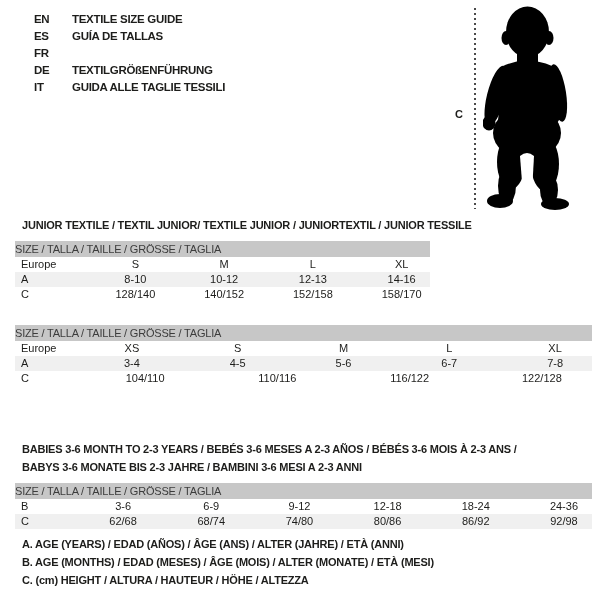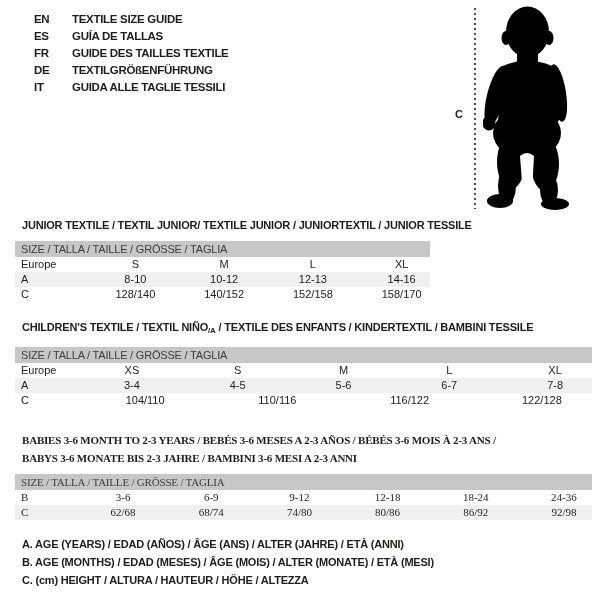--- a/index.html
+++ b/index.html
@@ -16,29 +16,29 @@
   .measure-line{
     position:absolute;left:474px;top:8px;width:2px;height:201px;
     background:repeating-linear-gradient(to bottom,#4a4a4a 0 2px,transparent 2px 5px);
   }
   .height-label{position:absolute;left:455px;top:108px;font-weight:bold;font-size:11px;}
   .baby-svg{position:absolute;left:483px;top:4px;}
   
   .section{position:absolute;left:15px;}
   .sec-junior{top:214px;width:415px;}
   .sec-children{top:316px;width:577px;}
-  .sec-babies{top:429px;width:577px;font-family:Liberation Serif, serif;}
+  .sec-babies{top:438px;width:577px;}
   .sec-title{
     margin:4px 0 0 7px;font-weight:bold;font-size:11px;letter-spacing:-0.2px;
     line-height:14px;white-space:nowrap;
   }
   .sub-a{font-size:8px;vertical-align:-2px;}
   .size-bar{
     margin-top:9px;height:16px;line-height:16px;background:#c7c7c7;
-    padding-left:6px;font-size:11px;color:#3c3c3c;letter-spacing:-0.2px;
+    font-size:11px;color:#3c3c3c;letter-spacing:-0.2px;
   }
   .trow{display:flex;height:15px;line-height:15px;font-size:11px;gap:32px;}
   .trow.alt{background:#f0f0f0;}
   .tlabel{padding-left:6px;box-sizing:border-box;}
   .sec-junior .tlabel{width:60px;}
   .sec-children .tlabel{width:48px;}
   .sec-babies .tlabel{width:48px;}
   .tcell{flex:1;text-align:center;}
   
   .footnotes{position:absolute;left:22px;top:535px;}
@@ -53,21 +53,20 @@
     <div class="lang-row">
       <span class="lang-code">EN</span>
       <span class="lang-name">TEXTILE SIZE GUIDE</span>
     </div>
     <div class="lang-row">
       <span class="lang-code">ES</span>
       <span class="lang-name">GUÍA DE TALLAS</span>
     </div>
     <div class="lang-row">
       <span class="lang-code">FR</span>
-      <span class="lang-name">GUIDE DES TAILLES TEXTILE</span>
     </div>
     <div class="lang-row">
       <span class="lang-code">DE</span>
       <span class="lang-name">TEXTILGRÖßENFÜHRUNG</span>
     </div>
     <div class="lang-row">
       <span class="lang-code">IT</span>
       <span class="lang-name">GUIDA ALLE TAGLIE TESSILI</span>
     </div>
   </div>
@@ -116,21 +115,20 @@
     <div class="trow">
       <span class="tlabel">C</span>
       <span class="tcell">128/140</span>
       <span class="tcell">140/152</span>
       <span class="tcell">152/158</span>
       <span class="tcell">158/170</span>
     </div>
   </div>
 
   <div class="section sec-children">
-    <div class="sec-title"><span>CHILDREN'S TEXTILE / TEXTIL NIÑO</span><span class="sub-a">/A</span><span> / TEXTILE DES ENFANTS / KINDERTEXTIL / BAMBINI TESSILE</span></div>
     <div class="size-bar">SIZE / TALLA / TAILLE / GRÖSSE / TAGLIA</div>
     <div class="trow">
       <span class="tlabel">Europe</span>
       <span class="tcell">XS</span>
       <span class="tcell">S</span>
       <span class="tcell">M</span>
       <span class="tcell">L</span>
       <span class="tcell">XL</span>
     </div>
     <div class="trow alt">

